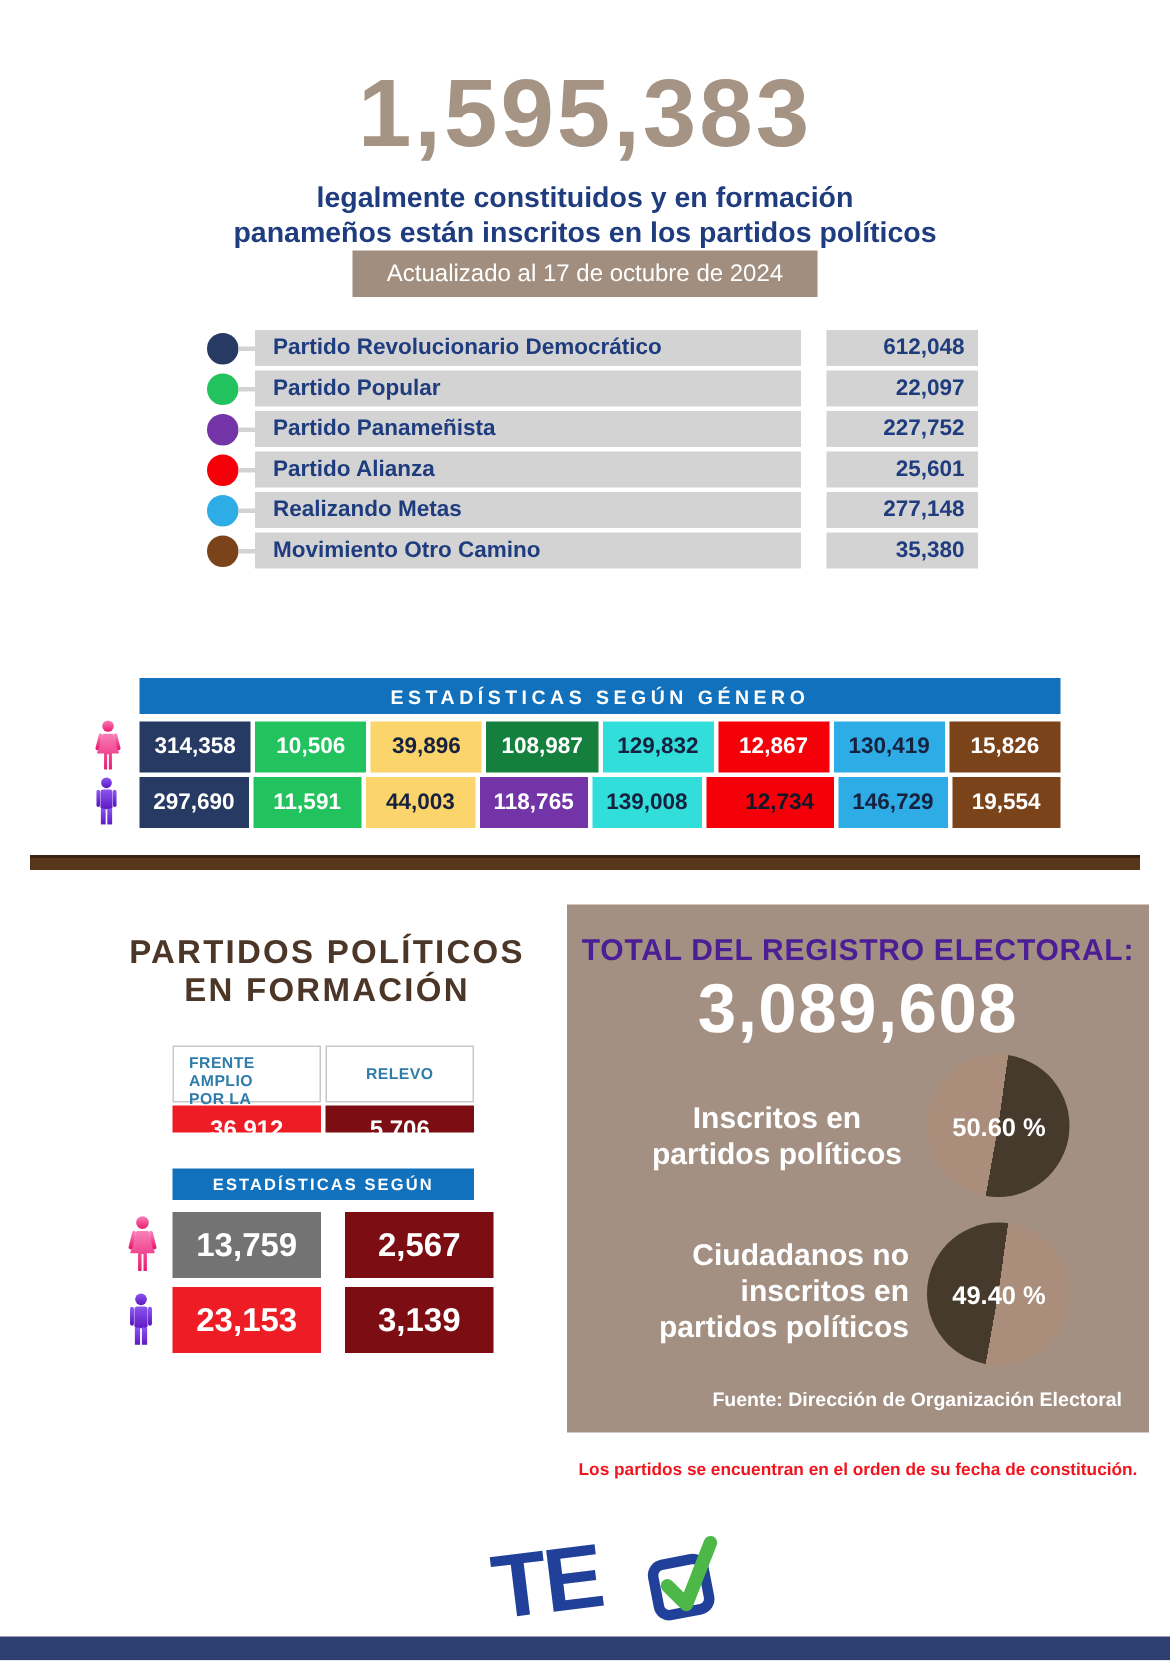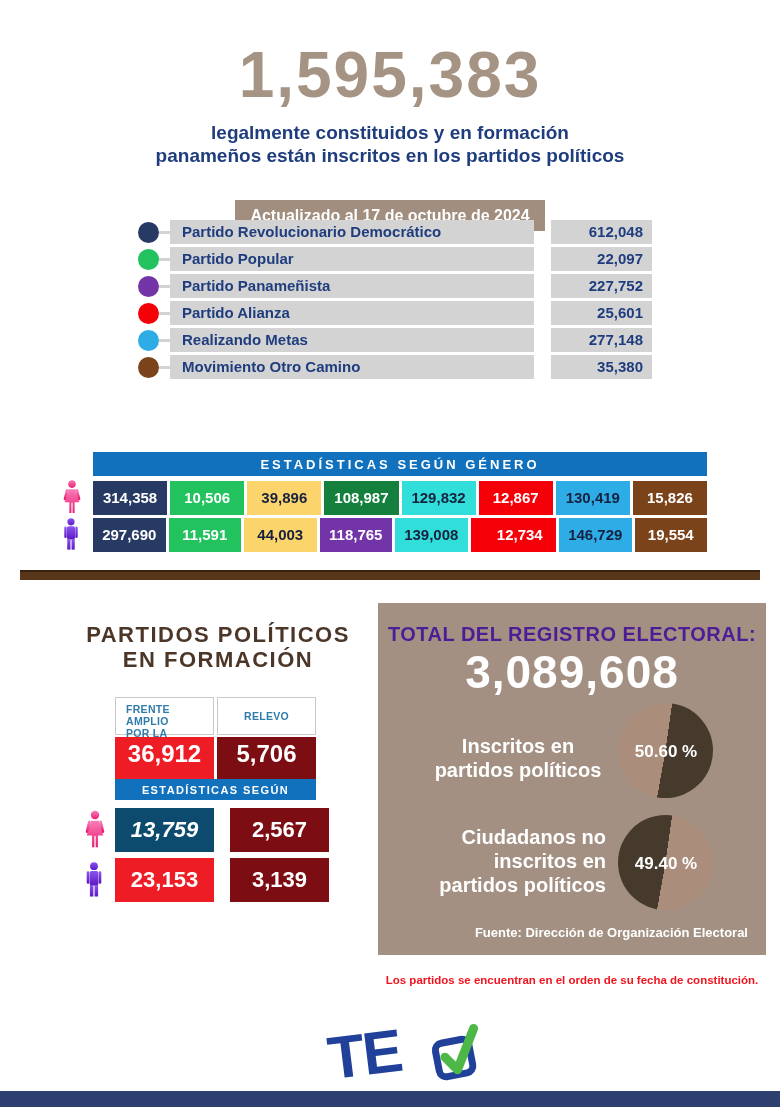--- a/index.html
+++ b/index.html
@@ -6,21 +6,21 @@
   #page{position:relative;width:780px;height:1107px;background:#ffffff;
         font-family:"Liberation Sans",sans-serif;overflow:hidden;}
   .abs{position:absolute;}
 
   
   .big-number{top:38px;left:0;width:780px;text-align:center;
     font-size:64px;font-weight:800;color:#a59384;letter-spacing:2px;}
   .subtitle{top:121px;left:0;width:780px;text-align:center;
     font-size:19px;font-weight:800;color:#1f3d7e;line-height:23px;}
   .badge{top:167px;left:235px;width:310px;height:31px;background:#a18e7e;
-    color:#ffffff;font-size:16px;font-weight:700;text-align:center;line-height:31px;margin-top:33px;}
+    color:#ffffff;font-size:16px;font-weight:400;text-align:center;line-height:31px;}
 
   
   .parties{top:220px;left:138px;width:514px;}
   .party-row{display:flex;align-items:center;height:24px;margin-bottom:3px;}
   .dot{width:21px;height:21px;border-radius:50%;flex:none;}
   .connector{width:11px;height:3px;background:#d3d3d3;flex:none;}
   .p-name{flex:1;height:24px;background:#d3d3d3;line-height:24px;
     padding-left:12px;font-size:15px;font-weight:800;color:#1f3d7e;
     white-space:nowrap;overflow:hidden;}
   .p-value{width:92px;height:24px;background:#d3d3d3;margin-left:17px;
@@ -46,22 +46,22 @@
   .f-title{top:622px;left:40px;width:356px;text-align:center;
     font-size:22px;font-weight:800;color:#4b3627;letter-spacing:1.5px;line-height:25px;}
   .f-grid{left:115px;width:201px;display:grid;grid-template-columns:1fr 1fr;gap:3px;}
   .f-head{top:697px;}
   .f-head-cell{height:38px;background:#fff;border:1px solid #c9c9c9;
     color:#2f7cab;font-size:10.5px;font-weight:800;letter-spacing:0.3px;
     line-height:12px;white-space:pre-line;box-sizing:border-box;}
   .f-head-cell.left{padding:5px 2px 0 10px;text-align:left;}
   .f-head-cell.center{display:flex;align-items:center;justify-content:center;}
   .f-vals{top:737px;}
-  .f-val-cell{height:42px;line-height:34px;text-align:center;
-    color:#fff;font-size:24px;font-weight:800;}
+  .f-val-cell{height:18px;line-height:34px;text-align:center;
+    color:#fff;font-size:16px;font-weight:800;}
   .f-gbar{top:779px;left:115px;width:201px;height:21px;background:#1171bc;
     color:#fff;font-size:11px;font-weight:800;letter-spacing:1.4px;
     text-align:center;line-height:22px;}
   .f-grow{left:82px;display:flex;align-items:center;}
   .f-grow-f{top:808px;} .f-grow-m{top:858px;}
   .f-gicon{width:33px;flex:none;display:flex;align-items:center;}
   .f-gcell{width:99px;height:44px;line-height:44px;text-align:center;
     color:#fff;font-size:22px;font-weight:800;}
   .f-gcell.second{margin-left:16px;}
 
@@ -183,21 +183,21 @@
           <path d="M6 10.5 V20.5 M18 10.5 V20.5" stroke="url(#mg1)" stroke-width="2.6" stroke-linecap="round" fill="none"></path>
           <rect x="7.9" y="23" width="3.5" height="11.5" fill="url(#mg1)"></rect>
           <rect x="12.6" y="23" width="3.5" height="11.5" fill="url(#mg1)"></rect>
         </svg>
     </span>
     <div class="g-box" style="background-color: rgb(38, 58, 100); color: rgb(255, 255, 255);">297,690</div>
     <div class="g-box" style="background-color: rgb(34, 195, 95); color: rgb(255, 255, 255);">11,591</div>
     <div class="g-box" style="background-color: rgb(251, 212, 107); color: rgb(22, 33, 63);">44,003</div>
     <div class="g-box" style="background-color: rgb(115, 52, 168); color: rgb(255, 255, 255);">118,765</div>
     <div class="g-box" style="background-color: rgb(49, 222, 217); color: rgb(22, 33, 63);">139,008</div>
-    <div class="g-box" style="background-color: rgb(245, 0, 8); color: #ffffff; padding-left: 13px;">12,734</div>
+    <div class="g-box" style="background-color: rgb(245, 0, 8); color: #0f172a; padding-left: 13px;">12,734</div>
     <div class="g-box" style="background-color: rgb(46, 172, 230); color: rgb(22, 33, 63);">146,729</div>
     <div class="g-box" style="background-color: rgb(123, 67, 26); color: rgb(255, 255, 255);">19,554</div>
   </div>
 
   <div class="abs divider"></div>
 
   <div class="abs f-title" style="color: rgb(75, 54, 39);">
     <div>PARTIDOS POLÍTICOS</div>
     <div>EN FORMACIÓN</div>
   </div>
@@ -222,21 +222,21 @@
             <linearGradient id="fg2" x1="0" y1="0" x2="0" y2="1">
               <stop offset="0" stop-color="#f77fb7"></stop>
               <stop offset="1" stop-color="#ec1a72"></stop>
             </linearGradient>
           </defs>
           <circle cx="12" cy="4.2" r="3.9" fill="url(#fg2)"></circle>
           <path d="M8.4 9.4 L15.6 9.4 L19.6 23 L14.7 23 L14.7 34 L12.6 34 L12.6 23.5 L11.4 23.5 L11.4 34 L9.3 34 L9.3 23 L4.4 23 Z" fill="url(#fg2)"></path>
           <path d="M6.8 10.5 L4.6 19.5 M17.2 10.5 L19.4 19.5" stroke="url(#fg2)" stroke-width="2.4" stroke-linecap="round" fill="none"></path>
         </svg>
     </span>
-    <div class="f-gcell" style="background-color: #0c4a6e; font-style: italic;">13,759</div>
+    <div class="f-gcell" style="background-color: #737373;">13,759</div>
     <div class="f-gcell second" style="background-color: rgb(124, 13, 18);">2,567</div>
   </div>
   <div class="abs f-grow f-grow-m">
     <span class="f-gicon">
       <svg width="24" height="40" viewBox="0 0 24 36">
           <defs>
             <linearGradient id="mg2" x1="0" y1="0" x2="0" y2="1">
               <stop offset="0" stop-color="#8a55ef"></stop>
               <stop offset="1" stop-color="#5f18c4"></stop>
             </linearGradient>

